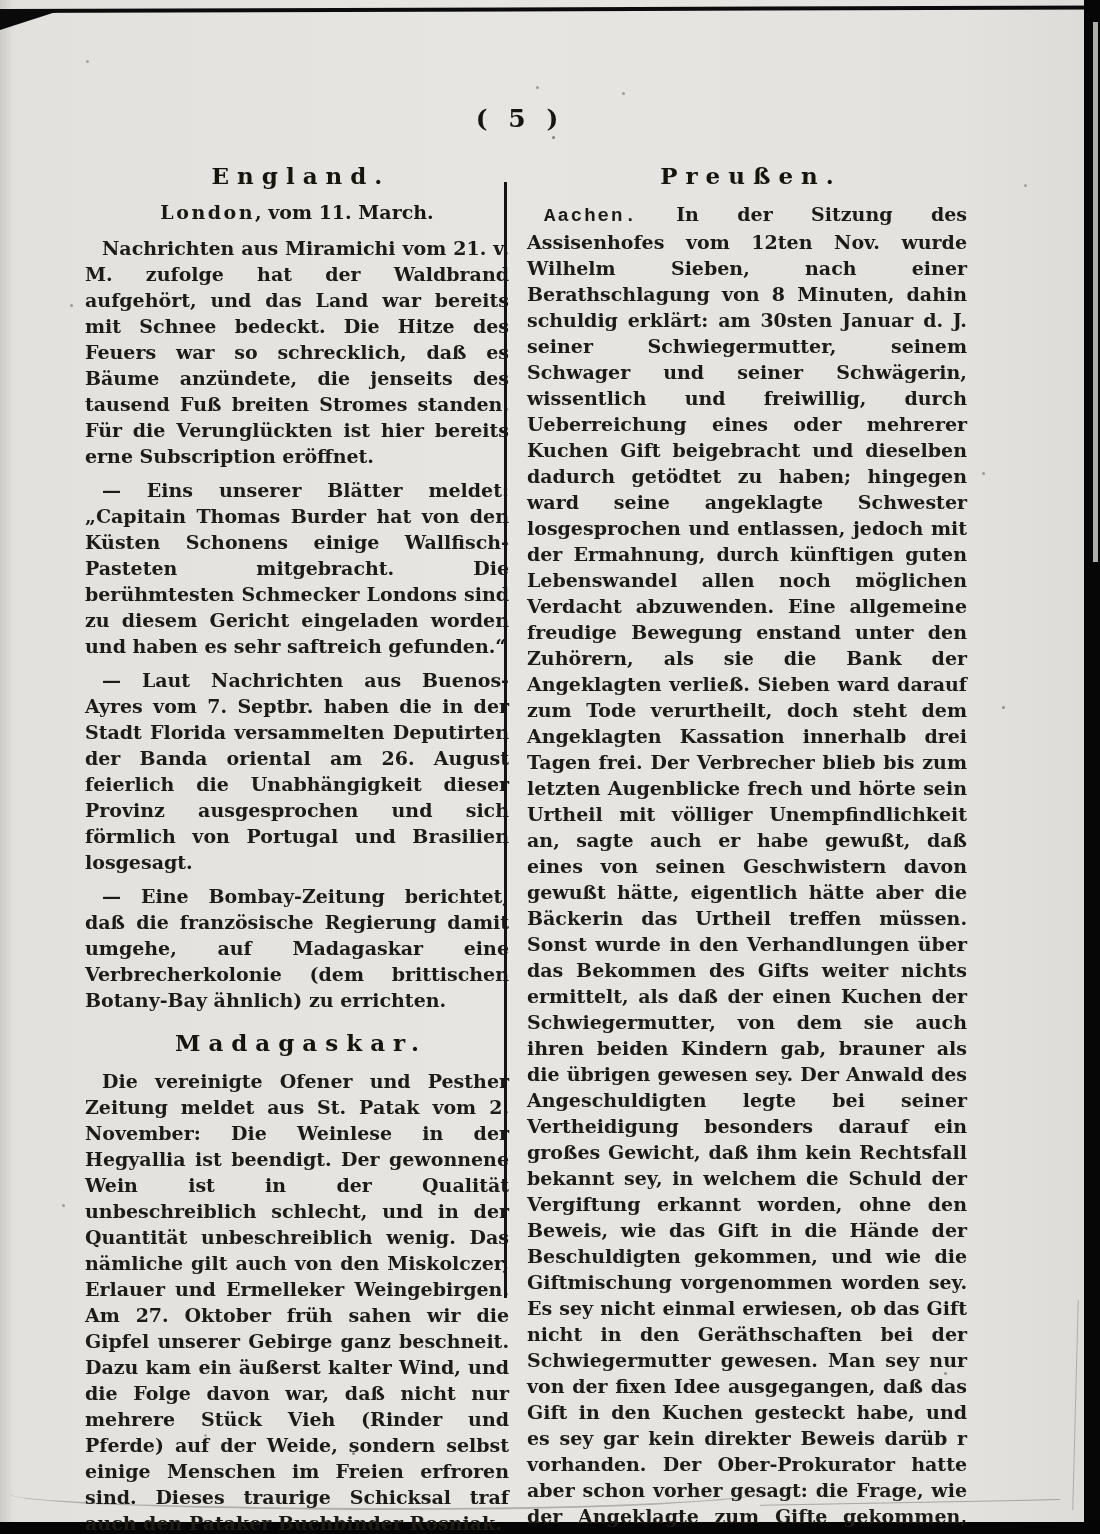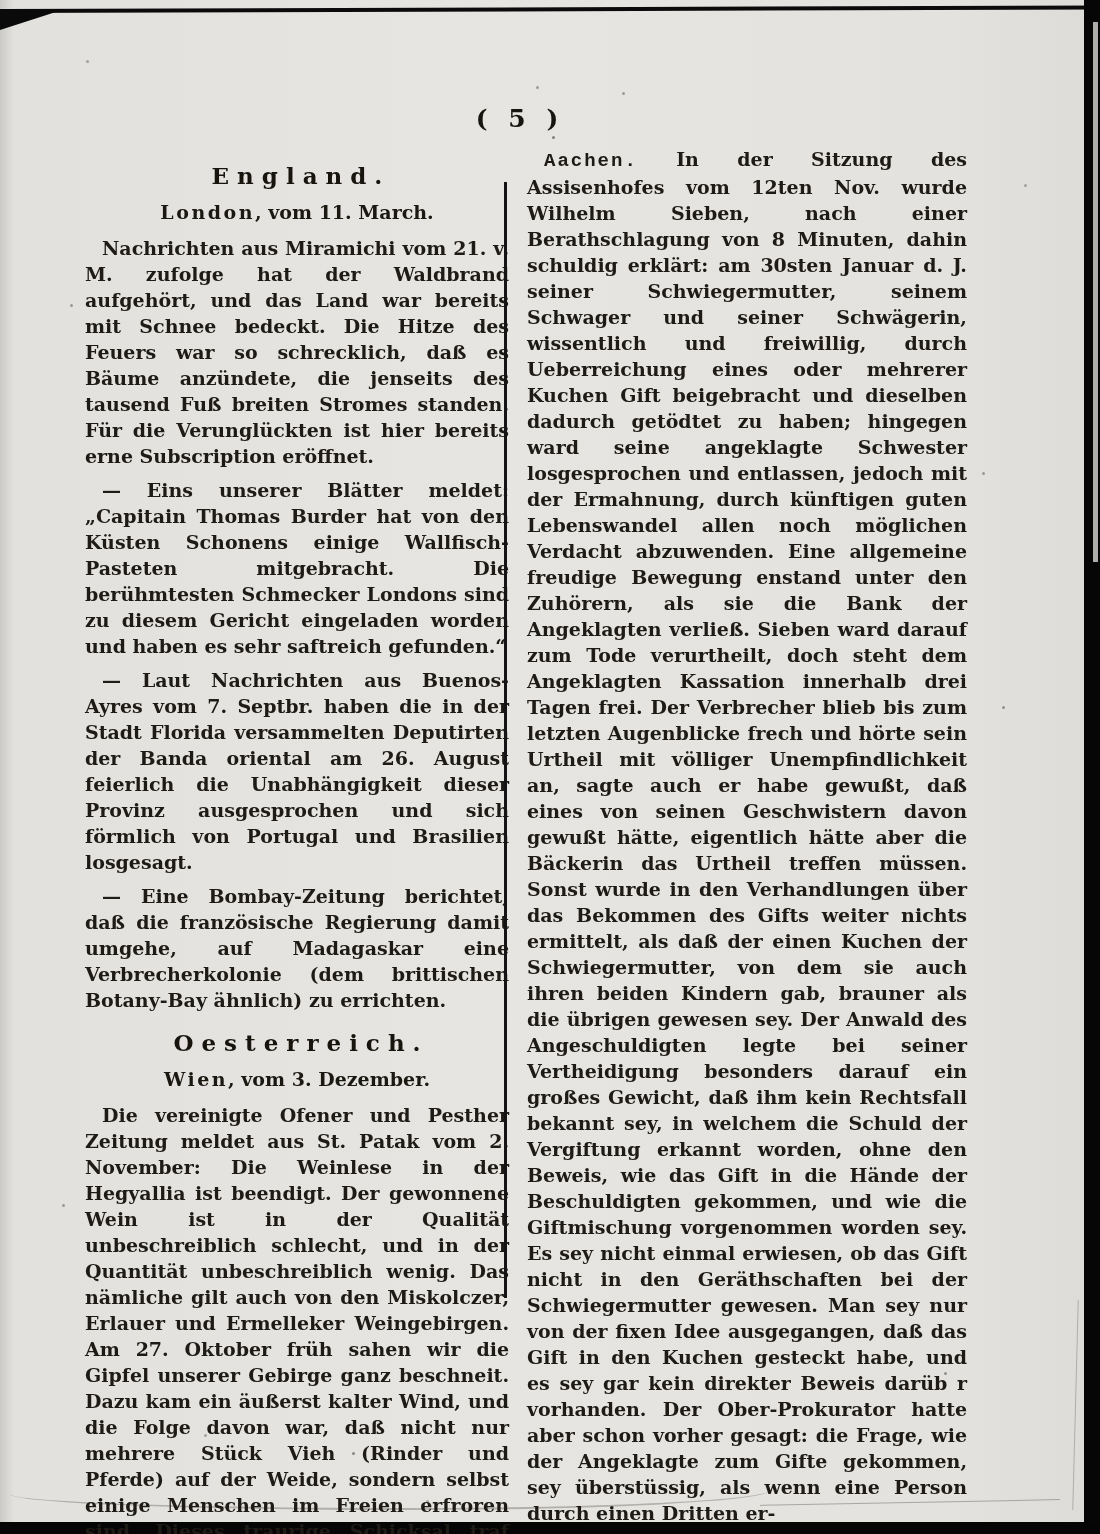--- a/index.html
+++ b/index.html
@@ -104,25 +104,25 @@
 
       <div class="col-left">
         <div class="country-heading">England.</div>
         <div class="dateline"><span class="place">London</span><span>, vom 11. March.</span></div>
 
         <p class="body-text">Nachrichten aus Miramichi vom 21. v. M. zufolge hat der Waldbrand aufgehört, und das Land war bereits mit Schnee bedeckt. Die Hitze des Feuers war so schrecklich, daß es Bäume anzündete, die jenseits des tausend Fuß breiten Stromes standen. Für die Verunglückten ist hier bereits erne Subscription eröffnet.</p>
         <p class="body-text">— Eins unserer Blätter meldet: „Capitain Thomas Burder hat von den Küsten Schonens einige Wallfisch-Pasteten mitgebracht. Die berühmtesten Schmecker Londons sind zu diesem Gericht eingeladen worden und haben es sehr saftreich gefunden.“</p>
         <p class="body-text">— Laut Nachrichten aus Buenos-Ayres vom 7. Septbr. haben die in der Stadt Florida versammelten Deputirten der Banda oriental am 26. August feierlich die Unabhängigkeit dieser Provinz ausgesprochen und sich förmlich von Portugal und Brasilien losgesagt.</p>
         <p class="body-text">— Eine Bombay-Zeitung berichtet, daß die französische Regierung damit umgehe, auf Madagaskar eine Verbrecherkolonie (dem brittischen Botany-Bay ähnlich) zu errichten.</p>
 
-        <div class="country-heading heading-austria">Oesterreich.</div>
-        <div class="dateline"><span class="place">Wien</span><span>, vom 3. Dezember.</span></div>
+        <div class="country-heading heading-austria">Madagaskar.</div>
 
         <p class="body-text">Die vereinigte Ofener und Pesther Zeitung meldet aus St. Patak vom 2. November: Die Weinlese in der Hegyallia ist beendigt. Der gewonnene Wein ist in der Qualität unbeschreiblich schlecht, und in der Quantität unbeschreiblich wenig. Das nämliche gilt auch von den Miskolczer, Erlauer und Ermelleker Weingebirgen. Am 27. Oktober früh sahen wir die Gipfel unserer Gebirge ganz beschneit. Dazu kam ein äußerst kalter Wind, und die Folge davon war, daß nicht nur mehrere Stück Vieh (Rinder und Pferde) auf der Weide, sondern selbst einige Menschen im Freien erfroren sind. Dieses traurige Schicksal traf auch den Pataker Buchbinder Rosniak.</p>
       </div>
 
       <div class="col-right">
+        <div class="country-heading">Preußen.</div>
         <p class="body-text"><span class="lead">Aachen.</span><span> In der Sitzung des Assisenhofes vom 12ten Nov. wurde Wilhelm Sieben, nach einer Berathschlagung von 8 Minuten, dahin schuldig erklärt: am 30sten Januar d. J. seiner Schwiegermutter, seinem Schwager und seiner Schwägerin, wissentlich und freiwillig, durch Ueberreichung eines oder mehrerer Kuchen Gift beigebracht und dieselben dadurch getödtet zu haben; hingegen ward seine angeklagte Schwester losgesprochen und entlassen, jedoch mit der Ermahnung, durch künftigen guten Lebenswandel allen noch möglichen Verdacht abzuwenden. Eine allgemeine freudige Bewegung enstand unter den Zuhörern, als sie die Bank der Angeklagten verließ. Sieben ward darauf zum Tode verurtheilt, doch steht dem Angeklagten Kassation innerhalb drei Tagen frei. Der Verbrecher blieb bis zum letzten Augenblicke frech und hörte sein Urtheil mit völliger Unempfindlichkeit an, sagte auch er habe gewußt, daß eines von seinen Geschwistern davon gewußt hätte, eigentlich hätte aber die Bäckerin das Urtheil treffen müssen. Sonst wurde in den Verhandlungen über das Bekommen des Gifts weiter nichts ermittelt, als daß der einen Kuchen der Schwiegermutter, von dem sie auch ihren beiden Kindern gab, brauner als die übrigen gewesen sey. Der Anwald des Angeschuldigten legte bei seiner Vertheidigung besonders darauf ein großes Gewicht, daß ihm kein Rechtsfall bekannt sey, in welchem die Schuld der Vergiftung erkannt worden, ohne den Beweis, wie das Gift in die Hände der Beschuldigten gekommen, und wie die Giftmischung vorgenommen worden sey. Es sey nicht einmal erwiesen, ob das Gift nicht in den Geräthschaften bei der Schwiegermutter gewesen. Man sey nur von der fixen Idee ausgegangen, daß das Gift in den Kuchen gesteckt habe, und es sey gar kein direkter Beweis darüb r vorhanden. Der Ober-Prokurator hatte aber schon vorher gesagt: die Frage, wie der Angeklagte zum Gifte gekommen, sey überstüssig, als wenn eine Person durch einen Dritten er-</span></p>
       </div>
 
     </div>
   </div>
 </div>
 
 </body></html>

